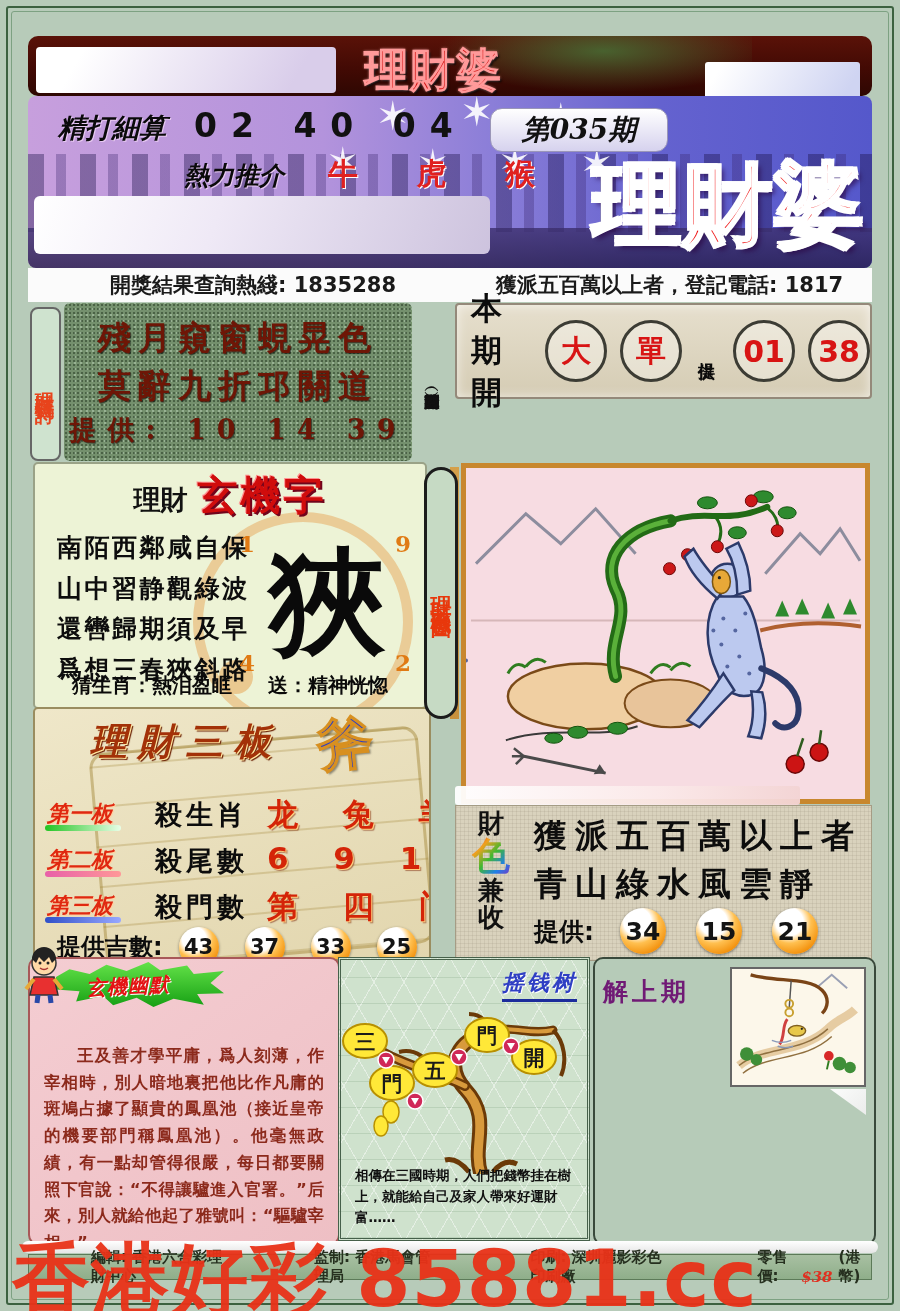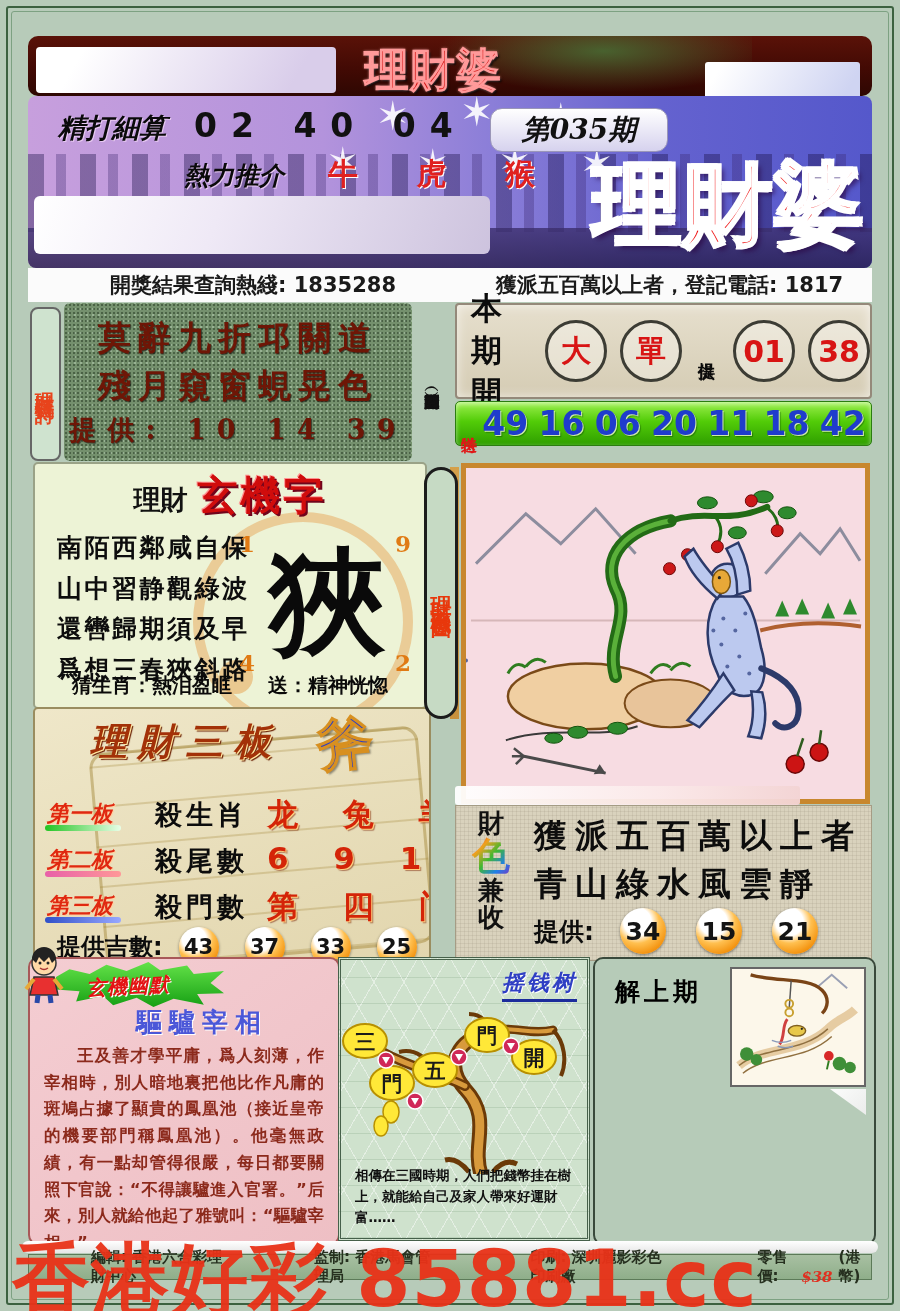--- a/index.html
+++ b/index.html
@@ -137,21 +137,21 @@
           background-image:repeating-linear-gradient(60deg,rgba(255,255,255,.45) 0 1px,transparent 1px 26px),
                            repeating-linear-gradient(-60deg,rgba(255,255,255,.45) 0 1px,transparent 1px 26px),
                            repeating-linear-gradient(0deg,rgba(140,170,140,.3) 0 1px,transparent 1px 26px);}
   .mt-title{right:10px;top:8px;font-size:22px;font-weight:900;font-style:italic;color:#2f3fc4;letter-spacing:3px;
           text-shadow:1px 1px 0 #fff;border-bottom:3px solid #1c2c9c;padding-bottom:1px;z-index:3;margin-left:44px;}
   .mt-svg{left:0;top:24px;z-index:2;}
   .mt-caption{left:14px;bottom:10px;width:226px;font-size:13.5px;font-weight:800;color:#101010;line-height:1.55;z-index:3;}
 
   
   .li-box{left:593px;top:957px;width:279px;height:284px;background:#b6cbb8;border:2px solid #39493b;border-radius:10px;z-index:1;}
-  .li-title{left:20px;top:16px;font-size:25px;font-weight:900;color:#000000;letter-spacing:4px;text-align:center;}
+  .li-title{left:8px;top:16px;font-size:25px;font-weight:900;color:#701a75;letter-spacing:4px;text-align:center;}
   .li-pic{right:8px;top:8px;width:132px;height:116px;background:#fcf7ea;border:2px solid #666;}
   .li-notch{right:8px;top:130px;width:36px;height:26px;background:linear-gradient(135deg,#ffffff,#eeeeee);
           clip-path:polygon(0 0,100% 0,100% 100%);opacity:.95;}
 
   
   .cd-box{left:455px;top:303px;width:417px;height:96px;border:2px solid #94897a;border-radius:4px;box-sizing:border-box;
           background:linear-gradient(180deg,#e6dfcd,#d5ccb4);box-shadow:inset 0 0 12px rgba(255,255,255,.65);
           display:flex;align-items:center;padding-left:14px;gap:13px;z-index:1;}
   .cd-label{font-size:31px;font-weight:900;color:#0c0c0c;letter-spacing:2px;}
   .cd-circle{width:56px;height:56px;border:3px solid #3c3c34;border-radius:50%;flex:none;
@@ -248,51 +248,38 @@
   <div class="abs hotline">
     <span class="hl-left">開獎結果查詢熱綫:  1835288</span>
     <span class="hl-right">獲派五百萬以上者，登記電話:  1817</span>
   </div>
 
   <div class="abs sp-box">
     <div class="abs sp-side">
       <span>理財特碼詩</span>
     </div>
     <div class="abs sp-granite">
+      <div class="sp-line">殘月窺窗蜆晃色</div>
       <div class="sp-line">莫辭九折邛關道</div>
-      <div class="sp-line">殘月窺窗蜆晃色</div>
       <div class="sp-provide">提供:  10  14  39</div>
     </div>
     <div class="abs sp-note">
       <span>（請刮開塗層觀閲）</span>
     </div>
   </div>
 
   <div class="abs cd-box">
     <span class="cd-label">本期開</span>
     <span class="cd-circle serif">大</span>
     <span class="cd-circle serif">單</span>
     <span class="cd-provide">提供</span>
     <span class="cd-circle">01</span>
     <span class="cd-circle">38</span>
   </div>
 
-  <div class="abs ts-bar">
-    <span class="ts-label">特送</span>
-    <div class="ts-nums">
-
-    <span>49</span>
-        <span>16</span>
-        <span>06</span>
-        <span>20</span>
-        <span>11</span>
-        <span>18</span>
-        <span>42</span>
-      </div>
-  </div>
 
   <div class="abs mw-box">
     <div class="abs mw-head">
       <span class="mw-head-prefix">理財</span>
       <span class="mw-head-title">玄機字</span>
     </div>
     <div class="abs yy"></div>
     <div class="abs mw-poem">
       <div>南陌西鄰咸自保</div>
       <div>山中習静觀綠波</div>
@@ -450,21 +437,20 @@
     <svg class="abs hm-mascot" width="44" height="58" viewBox="0 0 44 58">
       <circle cx="22" cy="16" r="12" fill="#ffd9a6" stroke="#333" stroke-width="1.5"></circle>
       <path d="M10,12 A12,12 0 0 1 34,12 L30,16 L27,10 L22,15 L17,10 L14,16 Z" fill="#222"></path>
       <circle cx="18" cy="16" r="1.5" fill="#222"></circle>
         <circle cx="26" cy="16" r="1.5" fill="#222"></circle>
       <path d="M18,21 Q22,24 26,21" stroke="#a33" stroke-width="1.5" fill="none"></path>
       <path d="M12,30 L32,30 L36,48 L8,48 Z" fill="#e83030" stroke="#333" stroke-width="1.5"></path>
       <path d="M12,32 L4,42 M32,32 L40,42" stroke="#e8a838" stroke-width="4"></path>
       <path d="M16,48 L15,56 M28,48 L29,56" stroke="#2848a8" stroke-width="5"></path>
     </svg>
-    <div class="abs hm-title">驅驢宰相</div>
     <div class="abs hm-body">王及善才學平庸，爲人刻薄，作宰相時，別人暗地裏把他比作凡庸的斑鳩占據了顯貴的鳳凰池（接近皇帝的機要部門稱鳳凰池）。他毫無政績，有一點却管得很嚴，每日都要關照下官說：“不得讓驢進入官署。”后來，別人就給他起了雅號叫：“驅驢宰相。”</div>
   </div>
 
   <div class="abs mt-box">
     <div class="abs mt-title">摇钱树</div>
     <svg class="abs mt-svg" width="252" height="190" viewBox="0 0 252 190">
       <path d="M140,190 C130,160 152,135 124,105 C102,80 118,55 148,48" fill="none" stroke="#6b3a08" stroke-width="15" stroke-linecap="round"></path>
       <path d="M140,190 C130,160 152,135 124,105 C102,80 118,55 148,48" fill="none" stroke="#d89a3c" stroke-width="9" stroke-linecap="round"></path>
       <path d="M124,102 C95,88 58,80 32,62" fill="none" stroke="#6b3a08" stroke-width="10" stroke-linecap="round"></path>
       <path d="M124,102 C95,88 58,80 32,62" fill="none" stroke="#d89a3c" stroke-width="5" stroke-linecap="round"></path>

